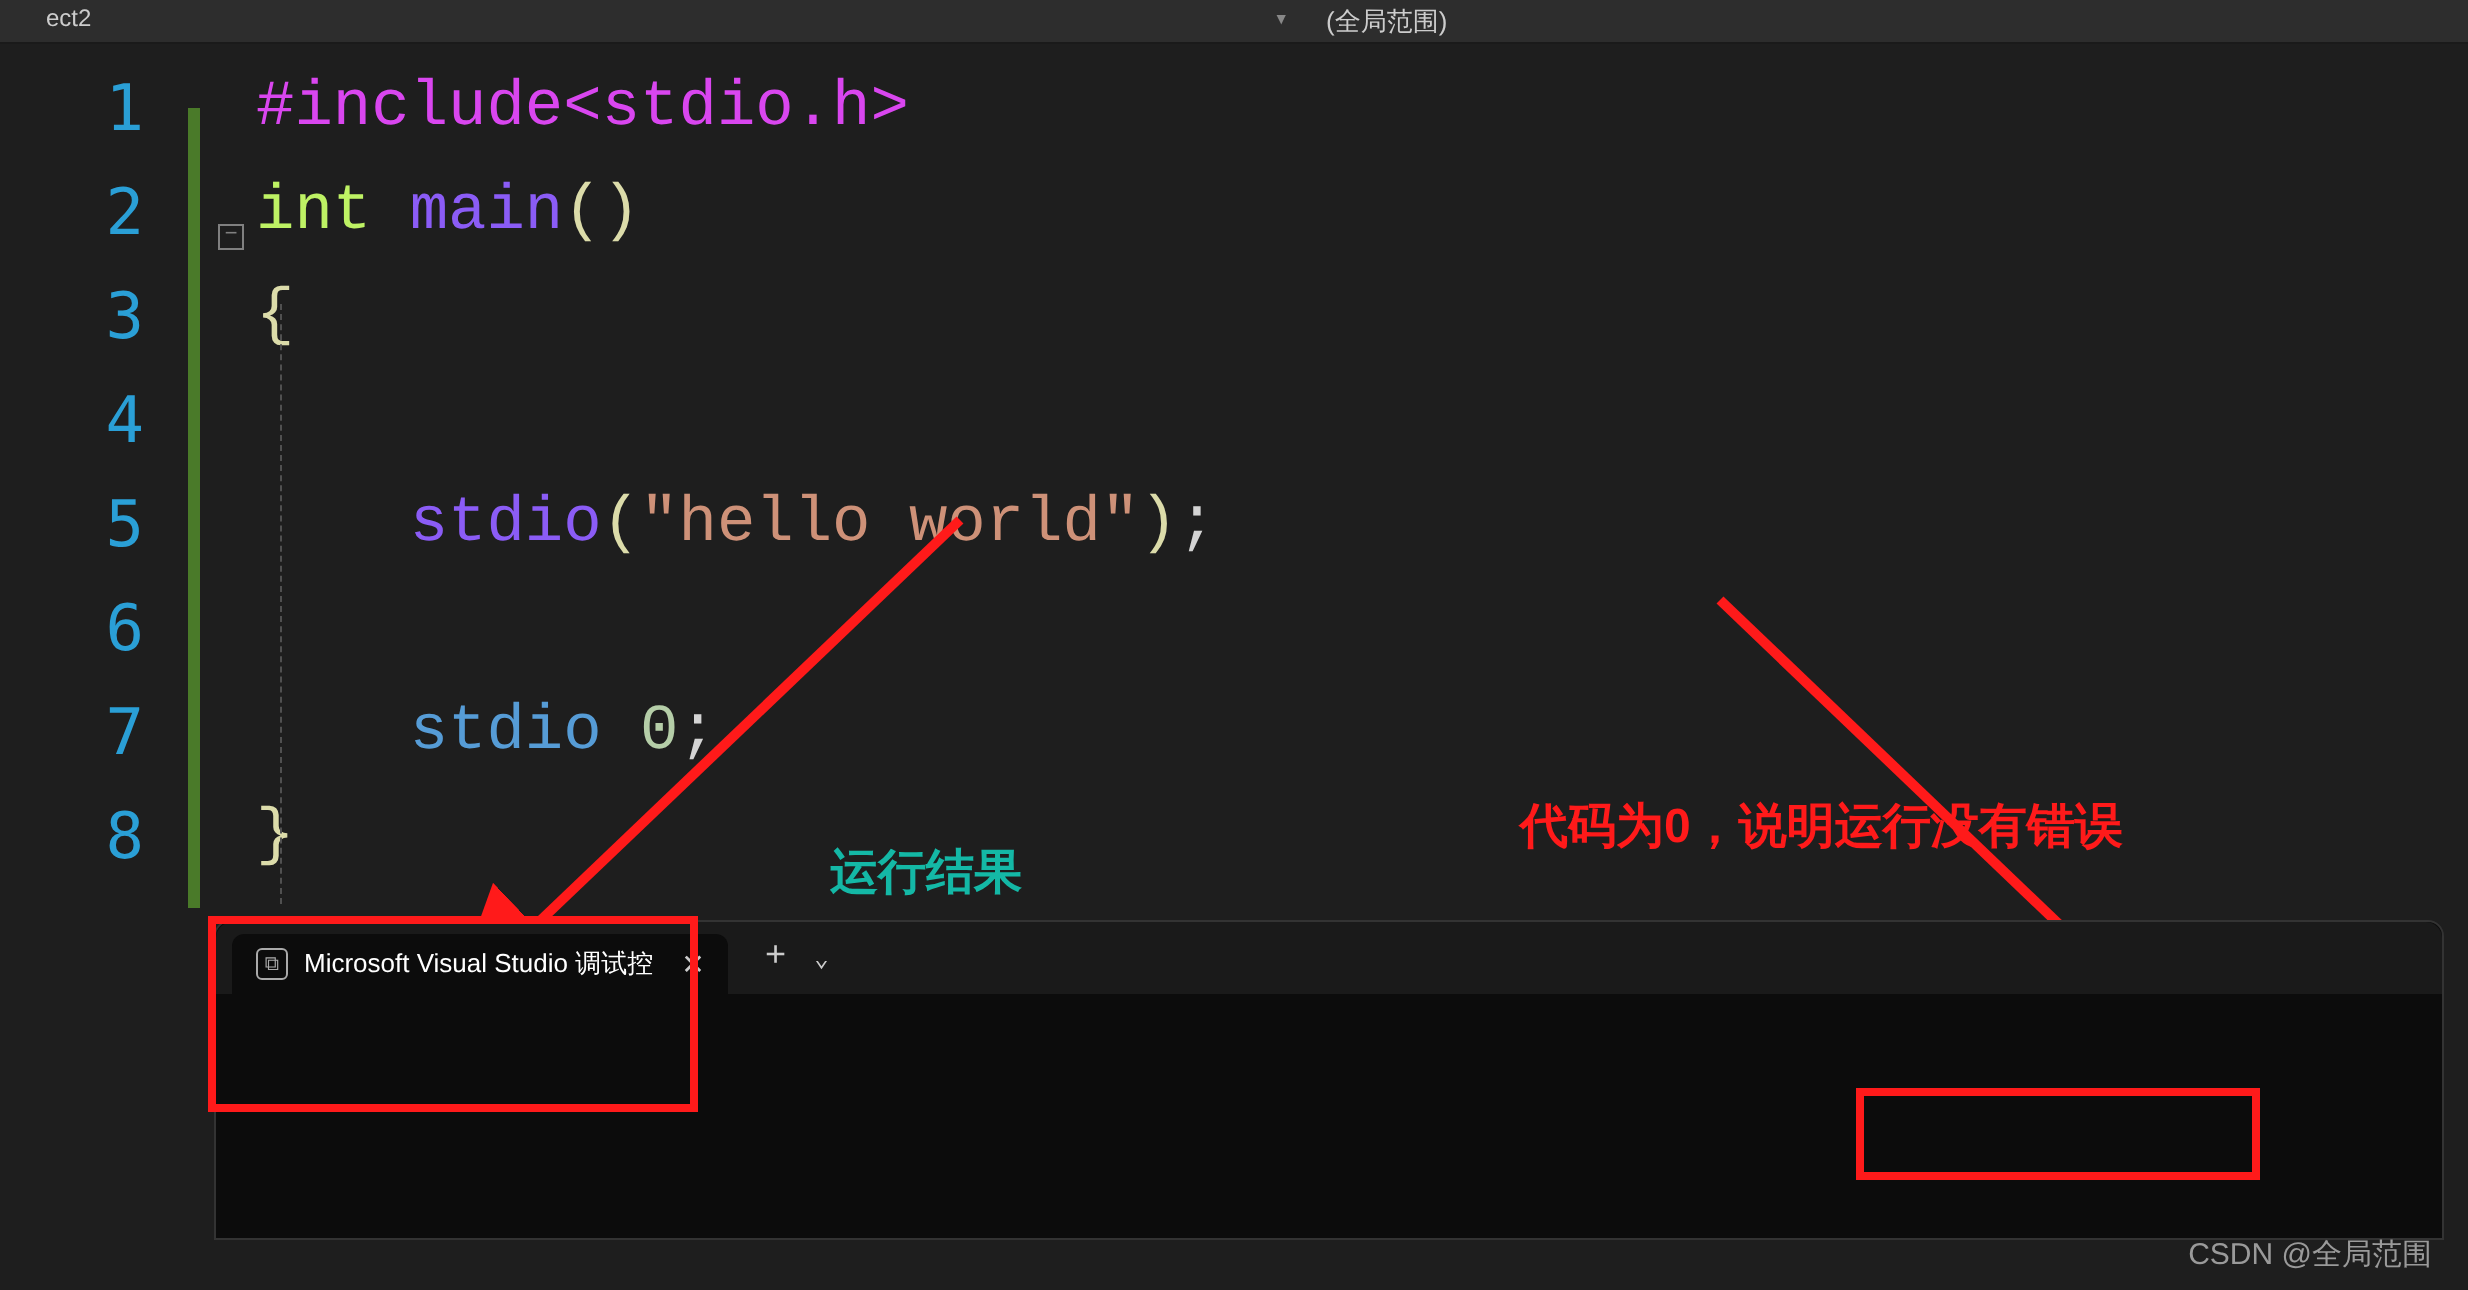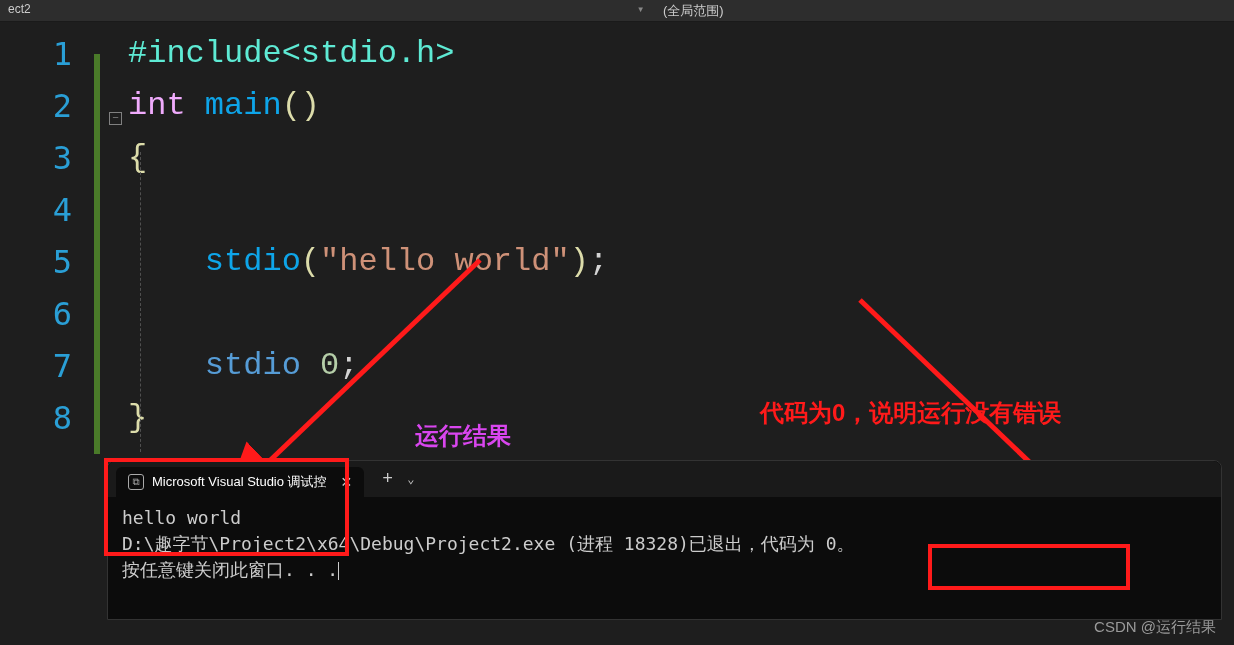--- a/index.html
+++ b/index.html
@@ -13,21 +13,21 @@
     }
     .top-bar {
       height: 22px;
       background: #2d2d2d;
       display: flex;
       border-bottom: 1px solid #1a1a1a;
     }
     .tab-label {
       color: #ccc;
       font-size: 12px;
-      padding: 2px 8px;
+      padding: 2px 23px;
       font-family: 'Segoe UI', sans-serif;
     }
     .dropdown-mid {
       position: absolute;
       left: 637px;
       top: 2px;
       color: #888;
       font-size: 12px;
     }
     .scope-label {
@@ -86,34 +86,34 @@
       height: 300px;
       border-left: 1px dashed #505050;
     }
     .code {
       padding-top: 6px;
       padding-left: 38px;
       font-size: 32px;
       line-height: 52px;
     }
     .code-line { white-space: pre; height: 52px; }
-    .c-preproc { color: #5eead4; }
+    .c-preproc { color: #d946ef; }
     .c-keyword { color: #569cd6; }
-    .c-func { color: #0ea5e9; text-align: center; }
+    .c-func { color: #8b5cf6; text-align: center; }
     .c-punct { color: #dcdcaa; }
     .c-string { color: #ce9178; }
     .c-num { color: #b5cea8; }
     .c-plain { color: #d4d4d4; }
-    .c-type { color: #f0abfc; text-align: center; }
+    .c-type { color: #bef264; text-align: center; }
 
     .annotation-1 {
       position: absolute;
       left: 415px;
       top: 420px;
-      color: #d946ef;
+      color: #14b8a6;
       font-size: 24px;
       font-weight: bold;
       font-family: 'Microsoft YaHei', sans-serif;
     }
     .annotation-2 {
       position: absolute;
       left: 760px;
       top: 397px;
       color: #ff1a1a;
       font-size: 24px;
@@ -274,23 +274,18 @@
 <div class="terminal-window">
   <div class="term-tabbar">
     <div class="term-tab">
       <span class="term-tab-icon">⧉</span>
       <span>Microsoft Visual Studio 调试控</span>
       <span class="term-close">✕</span>
     </div>
     <span class="term-newtab">+</span>
     <span class="term-dropdown">⌄</span>
   </div>
-  <div class="term-body">
-    <div class="term-line">hello world</div>
-    <div class="term-line">D:\趣字节\Project2\x64\Debug\Project2.exe (进程 18328)已退出，代码为 0。</div>
-    <div class="term-line"><span>按任意键关闭此窗口. . .</span><span class="term-cursor"></span></div>
-  </div>
 </div>
 
 <div class="highlight-box hl1"></div>
 <div class="highlight-box hl2"></div>
 
-<div class="watermark">CSDN @运行结果</div>
+<div class="watermark">CSDN @全局范围</div>
 
 </body></html>

